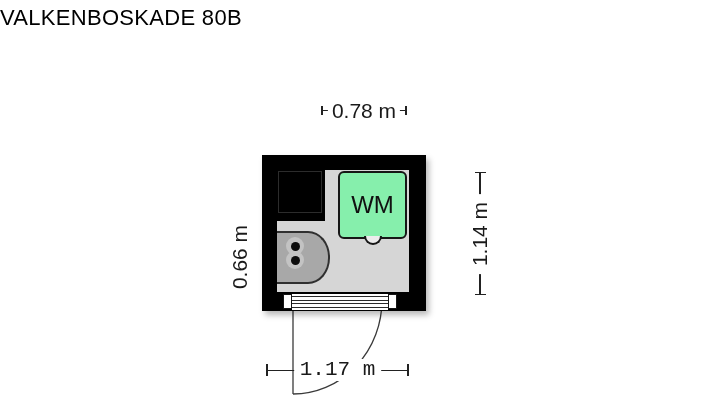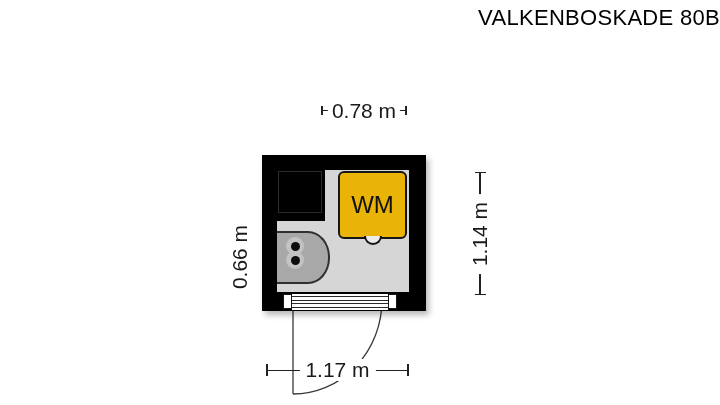--- a/index.html
+++ b/index.html
@@ -9,21 +9,21 @@
     background: #ffffff;
     font-family: "Liberation Sans", sans-serif;
     overflow: hidden;
     color: #000;
   }
 
   
   .title {
     position: absolute;
     top: 5px; left: 0; width: 720px;
-    text-align: right;
+    text-align: left;
     font-size: 22px;
     line-height: 25px;
     letter-spacing: 0.3px;
     color: #000;
   }
 
   
   .swing-svg { position: absolute; left: 0; top: 0; width: 720px; height: 405px; }
 
   
@@ -45,21 +45,21 @@
     background: #000000;
   }
   .shaft-outline {
     left: 1px; top: 1px; width: 44px; height: 42px;
     border: 1px solid #2c2c2c;
     background: #000;
   }
 
   .wm {
     left: 76px; top: 16px; width: 69px; height: 68px;
-    background: #eab308;
+    background: #86efac;
     border: 2px solid #161616;
     border-radius: 6px;
     display: flex; align-items: center; justify-content: center;
     font-size: 24px; color: #111;
     z-index: 2;
   }
   .wm-notch {
     left: 50%; bottom: -8px; transform: translateX(-50%);
     width: 18px; height: 9px;
     background: #ececec;
@@ -120,21 +120,21 @@
   .dim-top .tick-v { height: 9px; top: 6px; }
   .dim-top .t-left { left: -0.7px; }
   .dim-top .t-right { right: -0.7px; }
   .dim-top .dim-label { left: 50%; top: 0; transform: translateX(-50%); line-height: 21px; padding: 0 4px; }
 
   .dim-bottom { left: 267px; top: 359px; width: 141px; height: 22px; }
   .dim-bottom .line-h { top: 11px; }
   .dim-bottom .tick-v { height: 12px; top: 5px; }
   .dim-bottom .t-left { left: -0.7px; }
   .dim-bottom .t-right { right: -0.7px; }
-  .dim-bottom .dim-label { left: 50%; top: 0; transform: translateX(-50%); line-height: 22px; padding: 0 6px; }
+  .dim-bottom .dim-label { left: 50%; top: 0; transform: translateX(-50%); line-height: 22px; padding: 0 6px; font-family: Liberation Mono, monospace; }
 
   .dim-right { left: 469px; top: 172px; width: 22px; height: 123px; }
   .dim-right .line-v { left: 10.3px; }
   .dim-right .tick-h { width: 11px; left: 5.5px; }
   .dim-right .t-top { top: 0; }
   .dim-right .t-bottom { bottom: 0; }
   .dim-right .dim-label {
     left: 50%; top: 50%;
     transform: translate(-50%,-50%) rotate(-90deg);
     line-height: 22px; padding: 0 8px;

